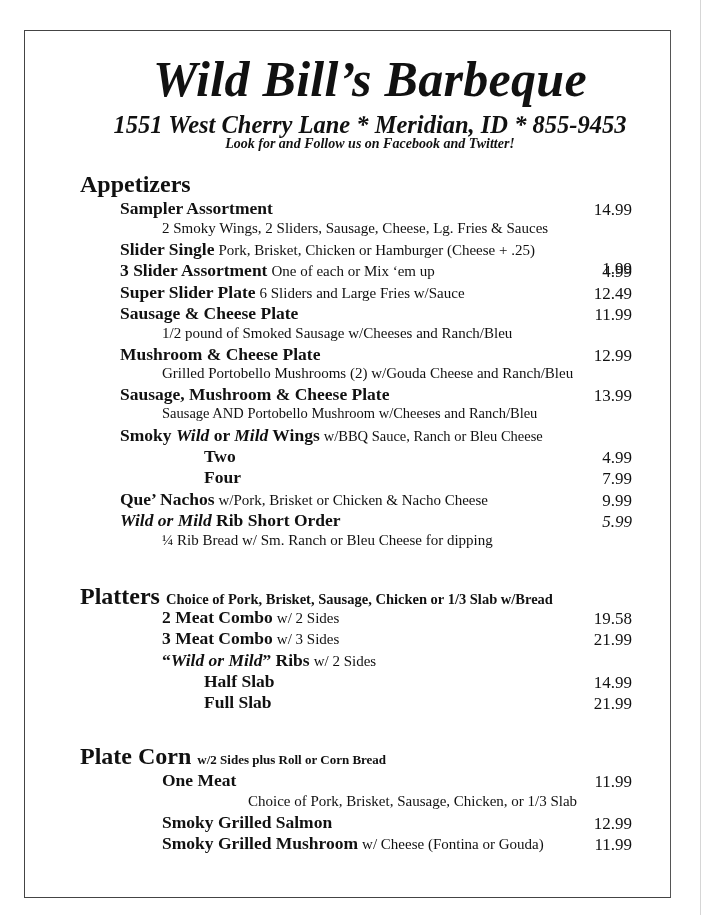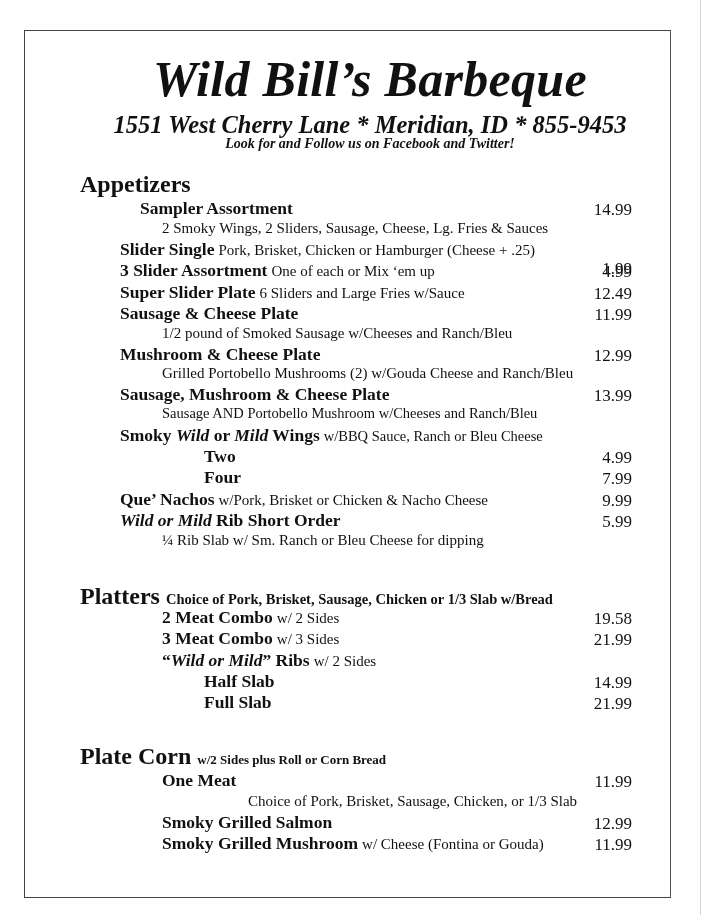--- a/index.html
+++ b/index.html
@@ -28,21 +28,21 @@
 <div class="edge-line"></div>
 
 <div class="ln title">Wild Bill’s Barbeque</div>
 <div class="ln addr">1551 West Cherry Lane * Meridian, ID * 855-9453</div>
 <div class="ln follow">Look for and Follow us on Facebook and Twitter!</div>
 
 <div class="ln section" style="left:80px;top:172px;">
   <span>Appetizers</span>
 </div>
 
-<div class="ln name" style="left:120px;top:200px;margin-left:20px;">Sampler Assortment</div>
+<div class="ln name" style="left:120px;top:200px;">Sampler Assortment</div>
 <div class="price" style="top:201px;">14.99</div>
 <div class="ln desc" style="left:162px;top:221px;">2 Smoky Wings, 2 Sliders, Sausage, Cheese, Lg. Fries &amp; Sauces</div>
 
 <div class="ln" style="left:120px;top:241px;">
   <span class="name">Slider Single</span>
   <span class="tail">Pork, Brisket, Chicken or Hamburger (Cheese + .25)</span>
 </div>
 <div class="price" style="top:260px;text-align:right;">1.99</div>
 
 <div class="ln" style="left:120px;top:262px;">
@@ -78,22 +78,22 @@
 <div class="ln name" style="left:204px;top:469px;">Four</div>
 <div class="price" style="top:470px;">7.99</div>
 
 <div class="ln" style="left:120px;top:491px;">
   <span class="name">Que’ Nachos</span>
   <span class="tail">w/Pork, Brisket or Chicken &amp; Nacho Cheese</span>
 </div>
 <div class="price" style="top:492px;">9.99</div>
 
 <div class="ln name" style="left:120px;top:512px;"><i>Wild or Mild</i><span> Rib Short Order</span></div>
-<div class="price" style="top:513px;">5.99</div>
-<div class="ln desc" style="left:162px;top:533px;">¼ Rib Slab w/ Sm. Ranch or Bleu Cheese for dipping</div>
+<div class="price" style="top:513px;font-style:italic;">5.99</div>
+<div class="ln desc" style="left:162px;top:533px;">¼ Rib Bread w/ Sm. Ranch or Bleu Cheese for dipping</div>
 
 <div class="ln section" style="left:80px;top:584px;">
   <span>Platters</span>
   <span class="sub">Choice of Pork, Brisket, Sausage, Chicken or 1/3 Slab w/Bread</span>
 </div>
 
 <div class="ln" style="left:162px;top:609px;text-align:right;">
   <span class="name">2 Meat Combo</span>
   <span class="tail">w/ 2 Sides</span>
 </div>

